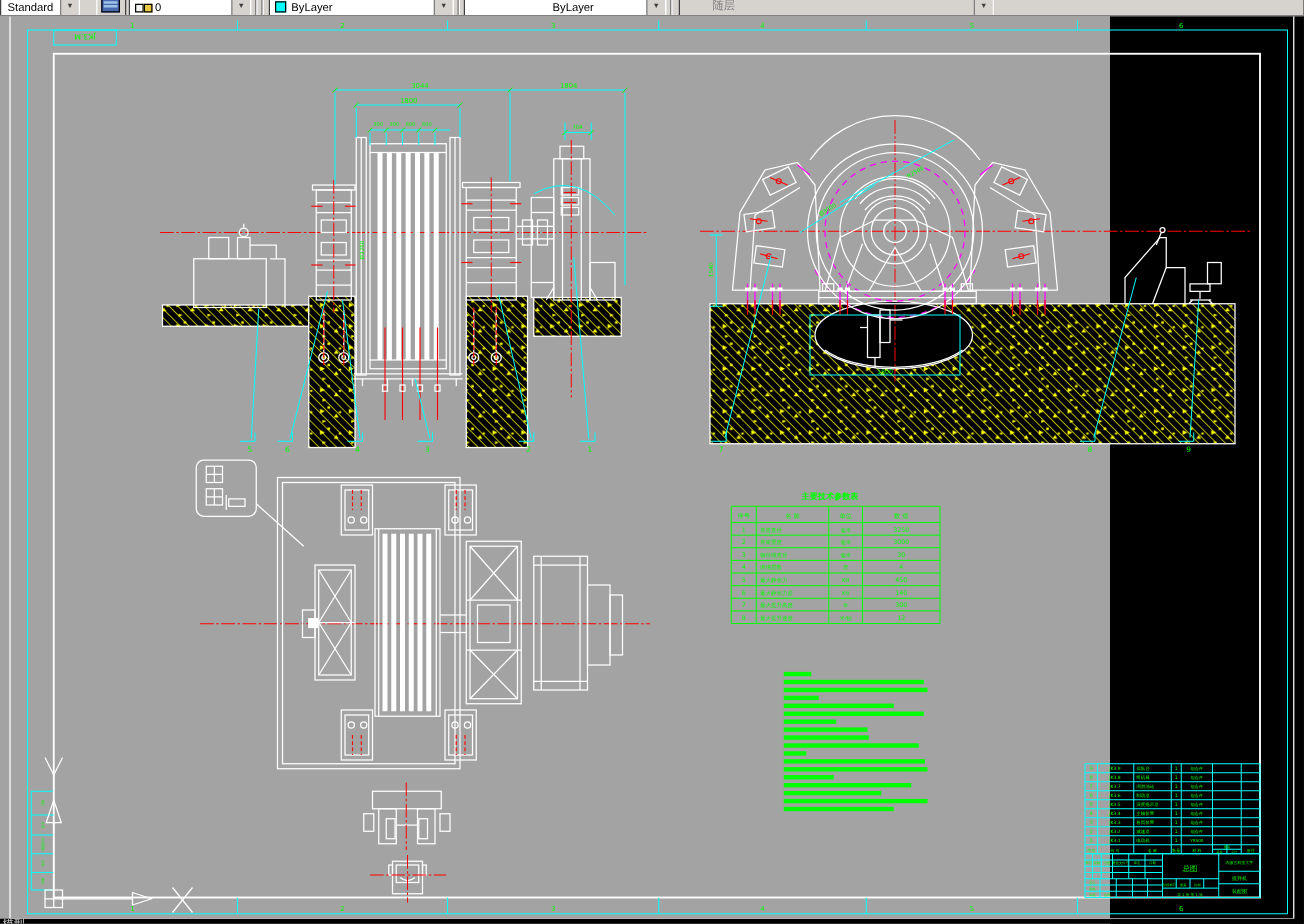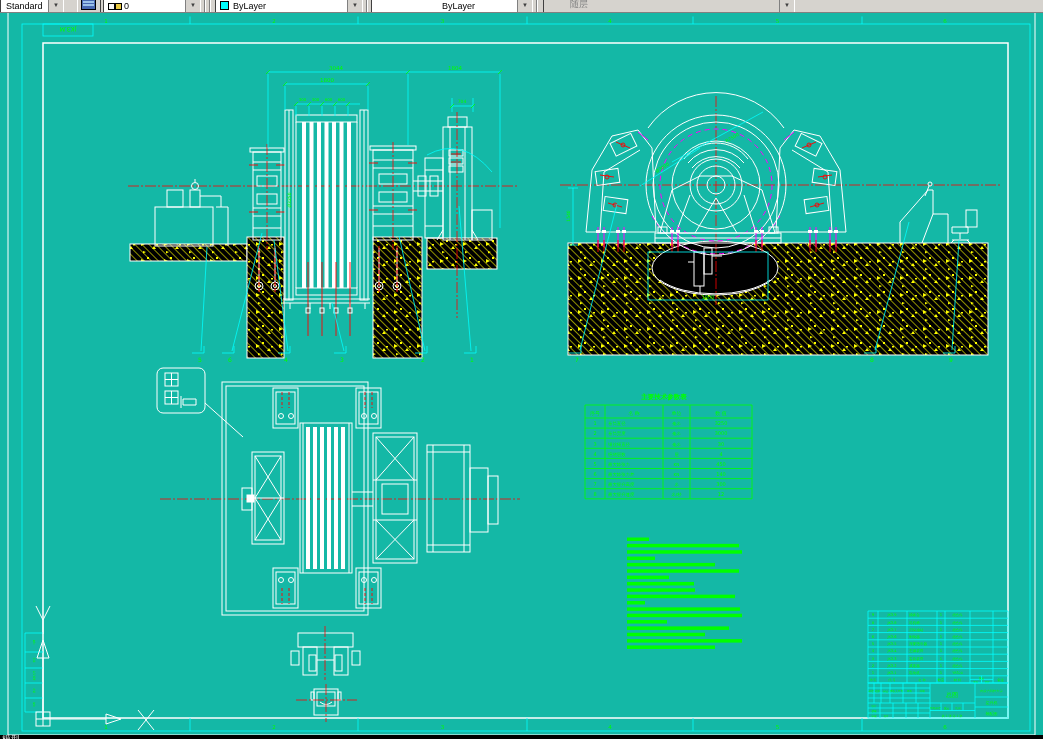--- a/index.html
+++ b/index.html
@@ -1,17 +1,17 @@
 <!DOCTYPE html>
 <html><head>
 <meta charset="utf-8">
 <style>
   html,body{margin:0;padding:0;background:#000;width:1043px;height:739px;overflow:hidden;
     font-family:"Liberation Sans",sans-serif;}
-  #stage{position:relative;width:1043px;height:739px;background:#14b8a6;}
+  #stage{position:relative;width:888px;height:739px;background:#a3a3a3;}
   
   #toolbar{position:absolute;left:0;top:0;width:1043px;height:12px;background:#d6d3ce;
     border-bottom:1px solid #808080;overflow:hidden;z-index:5;}
   .combo{position:absolute;top:-9px;height:20px;background:#fff;border:1px solid;
     border-color:#404040 #fff #fff #404040;}
   .combo .ctext{position:absolute;left:17px;bottom:1px;font-size:9px;color:#000;white-space:nowrap;}
   .combo .ctext.noicon{left:5px;}
   .combo .arrow{position:absolute;right:0;top:0;bottom:0;width:14px;background:#d6d3ce;
     border-left:1px solid #808080;color:#404040;font-size:6px;text-align:center;line-height:26px;}
   .combo .swatch{position:absolute;left:4px;bottom:2px;width:7px;height:7px;border:1px solid #000;}

